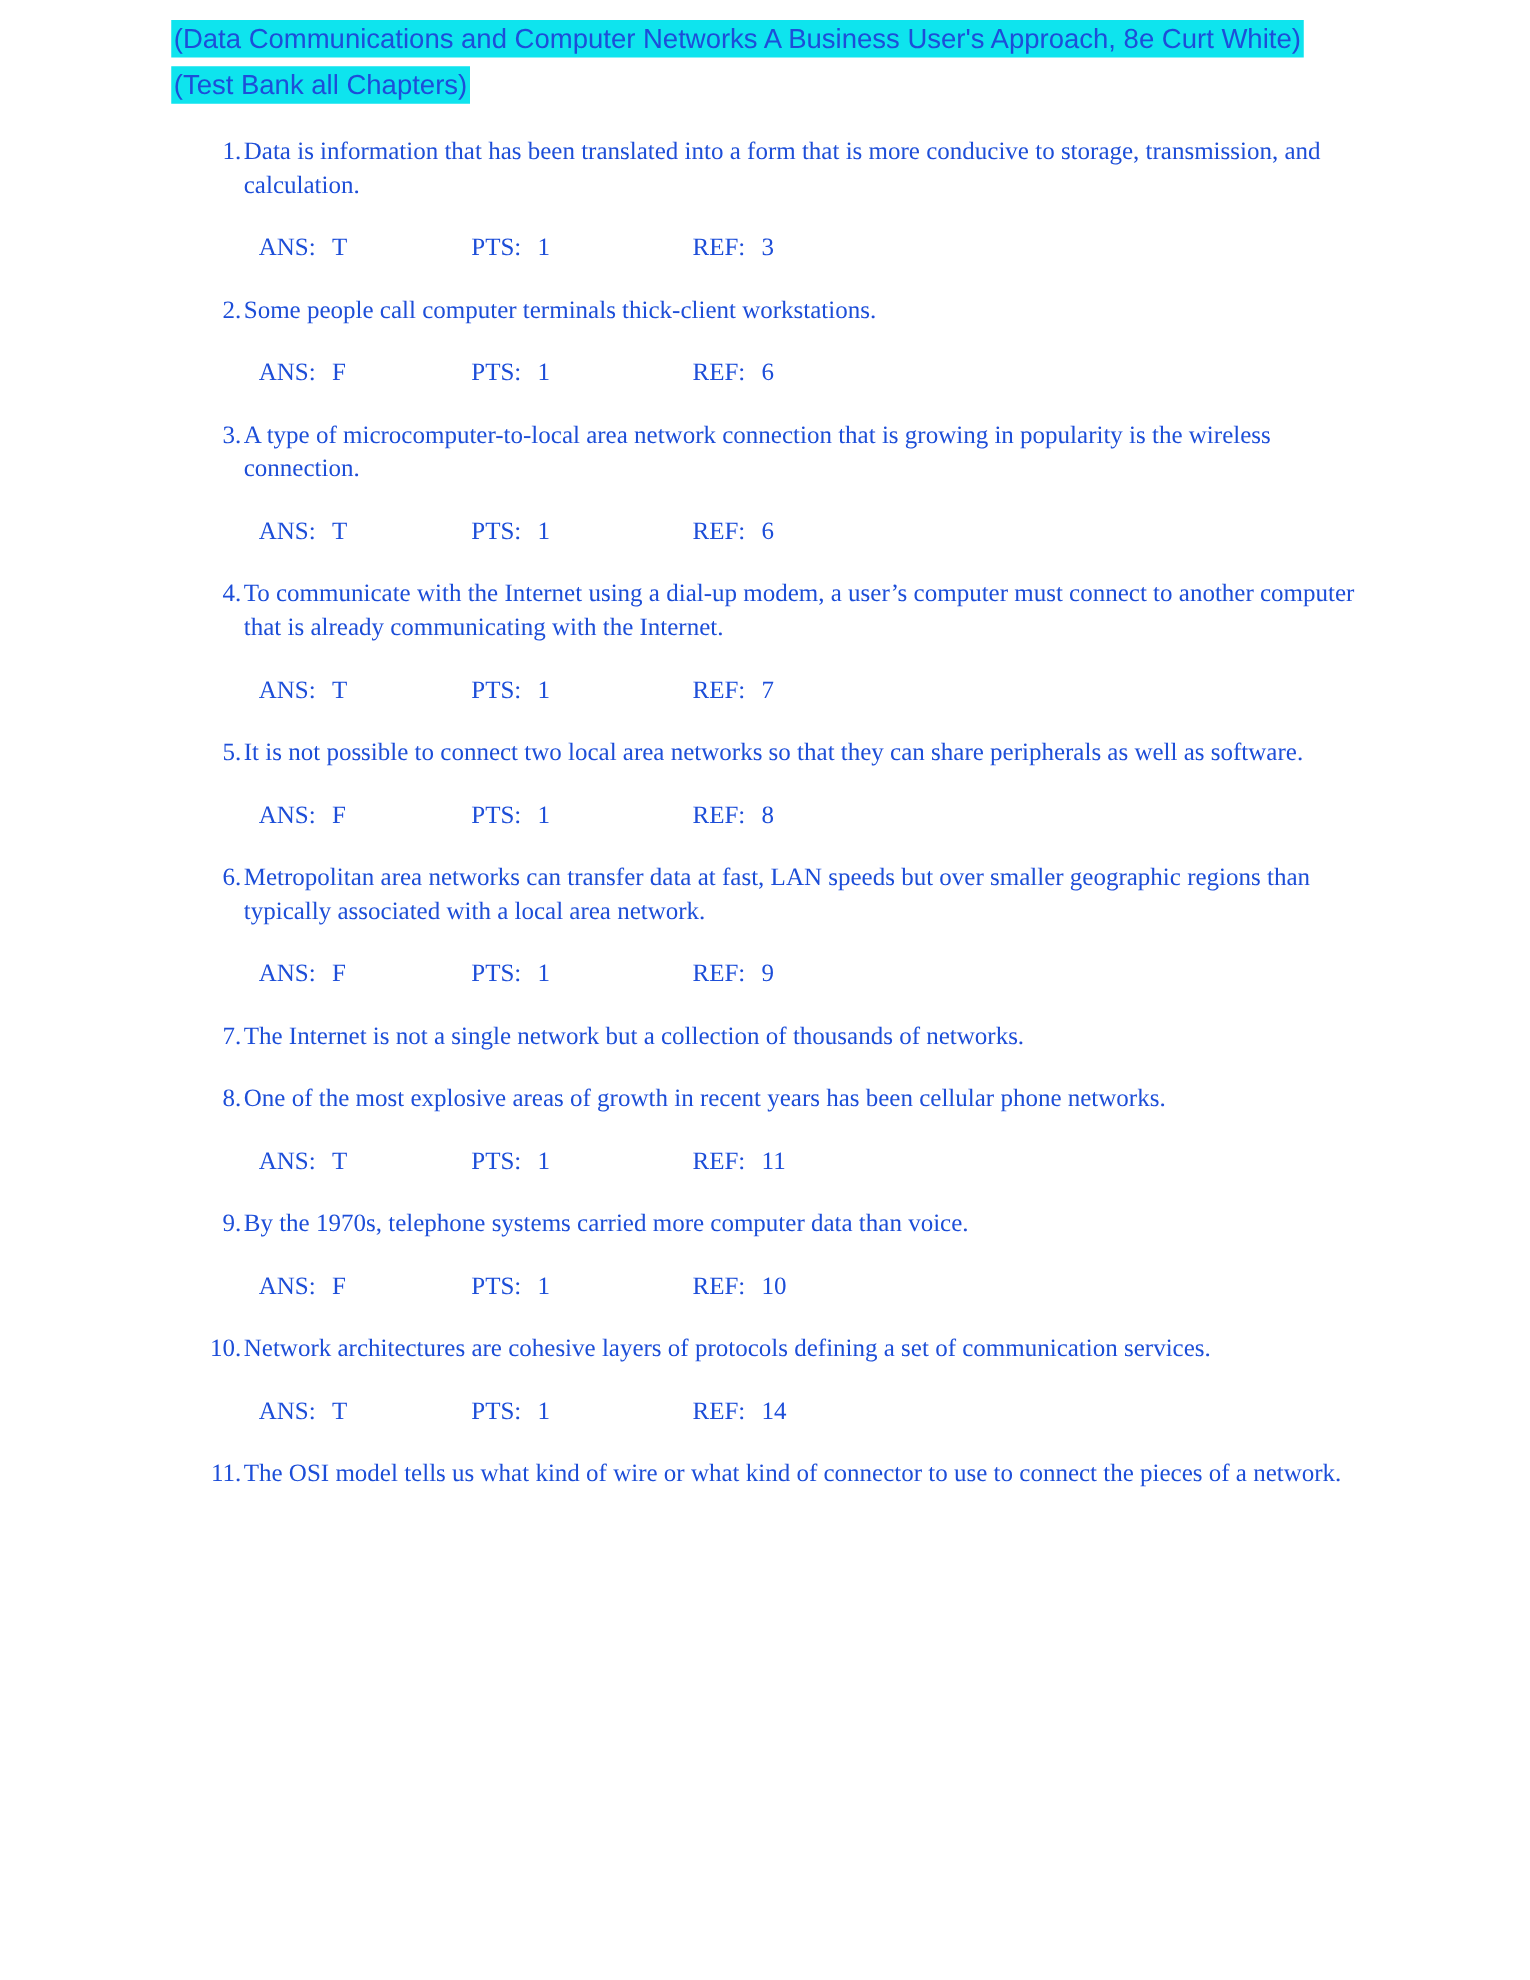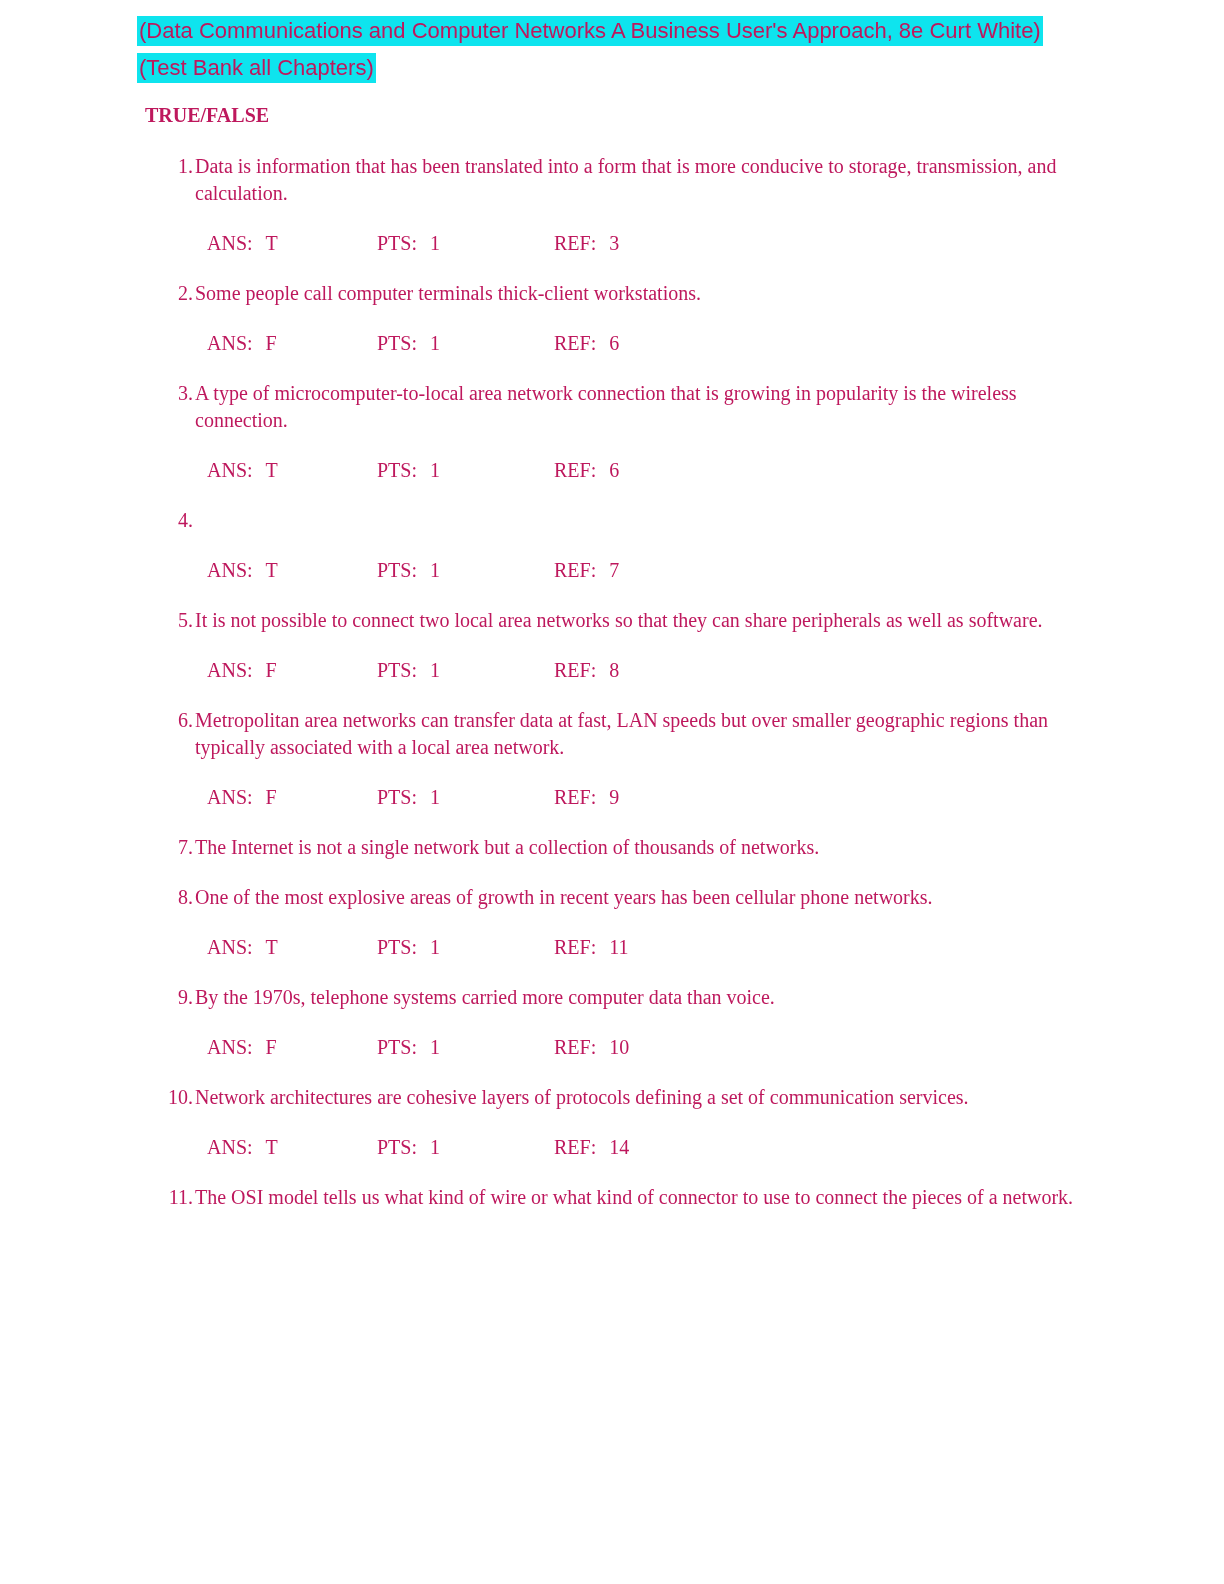--- a/index.html
+++ b/index.html
@@ -2,21 +2,21 @@
 <html><head>
 <meta charset="utf-8">
 <style>
   * { margin: 0; padding: 0; box-sizing: border-box; }
   html, body { background: #ffffff; }
   .page {
     position: relative;
     width: 1224px;
     height: 1376px;
     background: #ffffff;
-    color: #be185d;
+    color: #1d4ed8;
     font-family: "Liberation Serif", serif;
     overflow: hidden;
   }
   .doc-header {
     padding-top: 16px;
     margin-left: 137px;
     font-family: "Liberation Sans", sans-serif;
     font-size: 22px;
     line-height: 30px;
   }
@@ -65,21 +65,20 @@
   <div class="doc-header">
     <div class="hl-line">
       <span class="hl" style="background-color: rgb(14, 228, 238);">(Data Communications and Computer Networks A Business User's Approach, 8e Curt White)</span>
     </div>
     <div class="hl-line">
       <span class="hl" style="background-color: rgb(14, 228, 238);">(Test Bank all Chapters)</span>
     </div>
   </div>
 
 
-  <div class="section">TRUE/FALSE</div>
 
   <div class="qlist">
   <div class="qblock">
     <div class="qrow">
       <span class="qnum">1.</span>
       <div class="qtext">Data is information that has been translated into a form that is more conducive to storage, transmission, and calculation.</div>
     </div>
     <div class="arow">
       <span class="agroup g1">
         <span class="alabel">ANS:</span><span class="aval">T</span>
@@ -125,20 +124,21 @@
       </span>
       <span class="agroup g3">
         <span class="alabel">REF:</span><span class="aval">6</span>
       </span>
     </div>
   </div>
 
   <div class="qblock">
     <div class="qrow">
       <span class="qnum">4.</span>
+      <div class="qtext">To communicate with the Internet using a dial-up modem, a user’s computer must connect to another computer that is already communicating with the Internet.</div>
     </div>
     <div class="arow">
       <span class="agroup g1">
         <span class="alabel">ANS:</span><span class="aval">T</span>
       </span>
       <span class="agroup g2">
         <span class="alabel">PTS:</span><span class="aval">1</span>
       </span>
       <span class="agroup g3">
         <span class="alabel">REF:</span><span class="aval">7</span>

